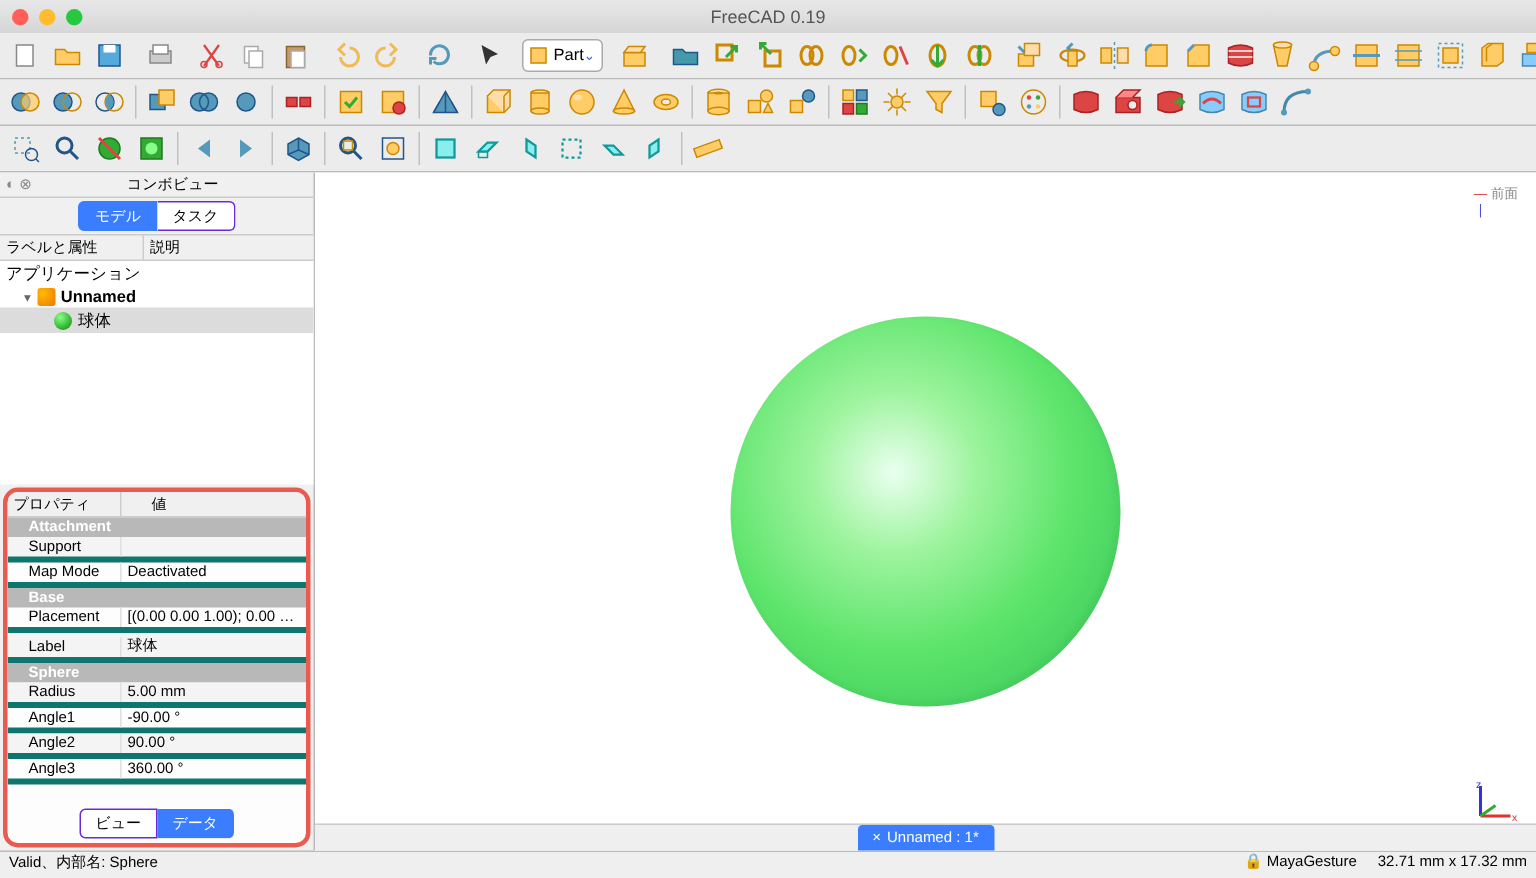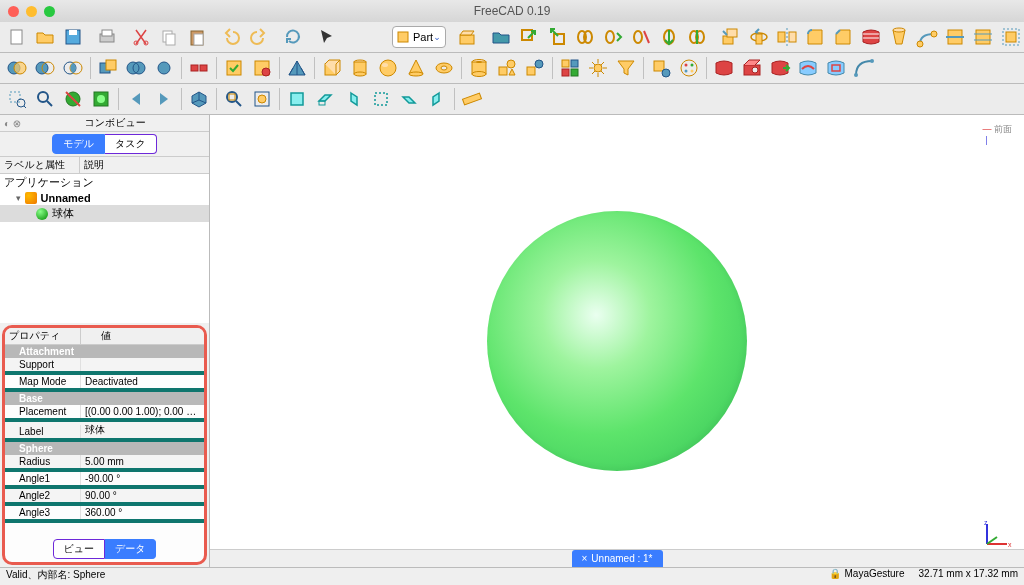--- a/index.html
+++ b/index.html
@@ -7,37 +7,37 @@
 .window { width: 100%; height: 100%; display: flex; flex-direction: column; }
 .titlebar { height: 22px; background: linear-gradient(#e8e8e8,#d6d6d6); display: flex; align-items: center; position: relative; }
 .traffic { display: flex; gap: 7px; margin-left: 8px; }
 .tlight { width: 11px; height: 11px; border-radius: 50%; }
 .red { background: #ff5f57; } .yellow { background: #ffbd2e; } .green { background: #28c940; }
 .title { position: absolute; left: 50%; transform: translateX(-50%); font-size: 12px; color: #555; }
 
 .toolbar { display: flex; align-items: center; padding: 2px 4px; gap: 2px; border-bottom: 1px solid #bbb; background: #ececec; flex-wrap: nowrap; }
 .tb-icon { width: 26px; height: 26px; display: flex; align-items: center; justify-content: center; cursor: pointer; border-radius: 3px; flex-shrink: 0; }
 .tb-sep { width: 1px; height: 22px; background: #c0c0c0; margin: 0 2px; }
-.wb-selector { width: 110px; height: 22px; font-size: 11px; border: 1px solid #aaa; border-radius: 4px; background: white; padding: 0 4px; display: flex; align-items: center; justify-content: space-between; cursor: pointer; margin-left: 44px; }
+.wb-selector { width: 110px; height: 22px; font-size: 11px; border: 1px solid #aaa; border-radius: 4px; background: white; padding: 0 4px; display: flex; align-items: center; justify-content: space-between; cursor: pointer; }
 .wb-selector .arr { color: #3a65d0; }
 
 .content { flex: 1; display: flex; min-height: 0; }
 .sidebar { width: 210px; background: #f0f0f0; display: flex; flex-direction: column; border-right: 1px solid #bbb; }
 .combo-hdr { display: flex; align-items: center; font-size: 10px; padding: 1px 4px; border-bottom: 1px solid #ccc; }
 .combo-hdr .dots { margin-right: 4px; color: #888; }
 .combo-title { flex: 1; text-align: center; }
 .tabs-top { display: flex; justify-content: center; gap: 0; padding: 2px; }
 .tab-btn { font-size: 10px; padding: 2px 10px; border: 1px solid #6d28d9; background: #fff; cursor: pointer; }
 .tab-btn.active { background: #3a7dff; color: white; border-color: #3a7dff; }
 .tab-btn:first-child { border-radius: 4px 0 0 4px; }
 .tab-btn:last-child { border-radius: 0 4px 4px 0; border-left: none; }
 
 .tree-hdr { display: flex; font-size: 10px; background: #f0f0f0; border-top: 1px solid #ccc; border-bottom: 1px solid #ccc; }
 .tree-hdr span { padding: 1px 4px; }
-.tree-hdr .col1 { width: 80px; border-right: 1px solid #ccc; }
+.tree-hdr .col1 { width: 96px; border-right: 1px solid #ccc; }
 .tree { font-size: 11px; background: #fff; flex: none; height: 149px; overflow: auto; }
 .tree-row { padding: 1px 4px; display: flex; align-items: center; gap: 4px; cursor: pointer; }
 .tree-row.indent1 { padding-left: 16px; }
 .tree-row.indent2 { padding-left: 36px; }
 .tree-row.selected { background: #dcdcdc; }
 .tree-icon { width: 12px; height: 12px; display: inline-block; }
 .tree-icon.doc { background: radial-gradient(circle at 30% 30%, #fb0, #e70); border-radius: 2px; }
 .tree-icon.sphere { background: radial-gradient(circle at 35% 30%, #8f8, #080); border-radius: 50%; }
 .arr { font-size: 9px; color: #666; }
 

